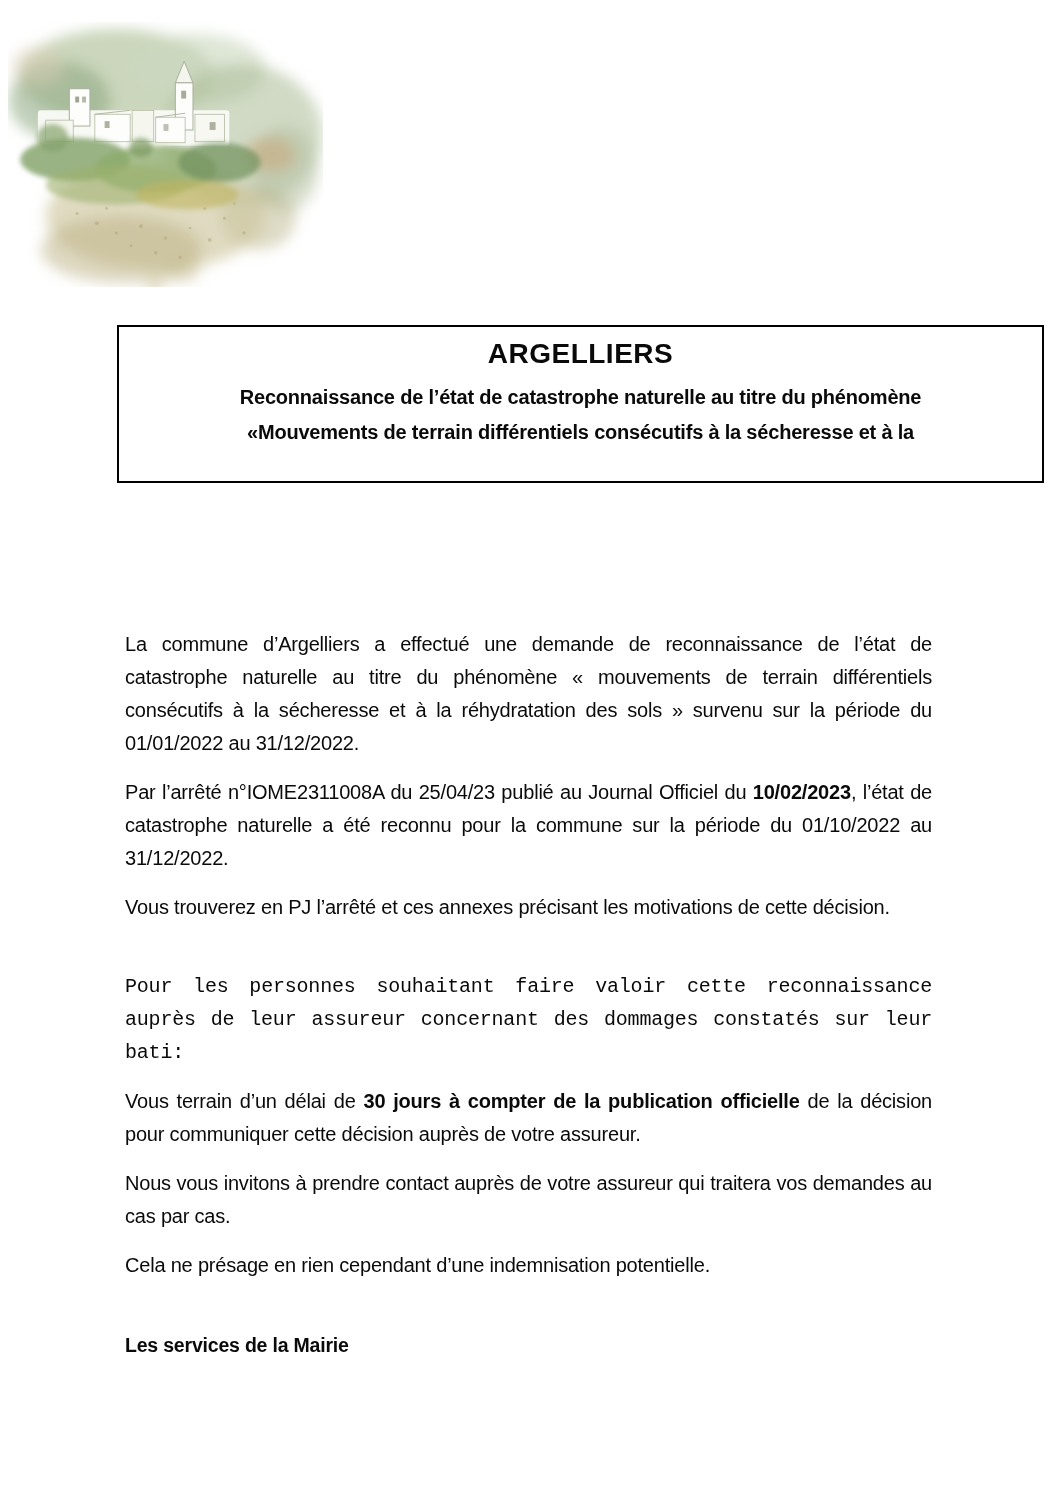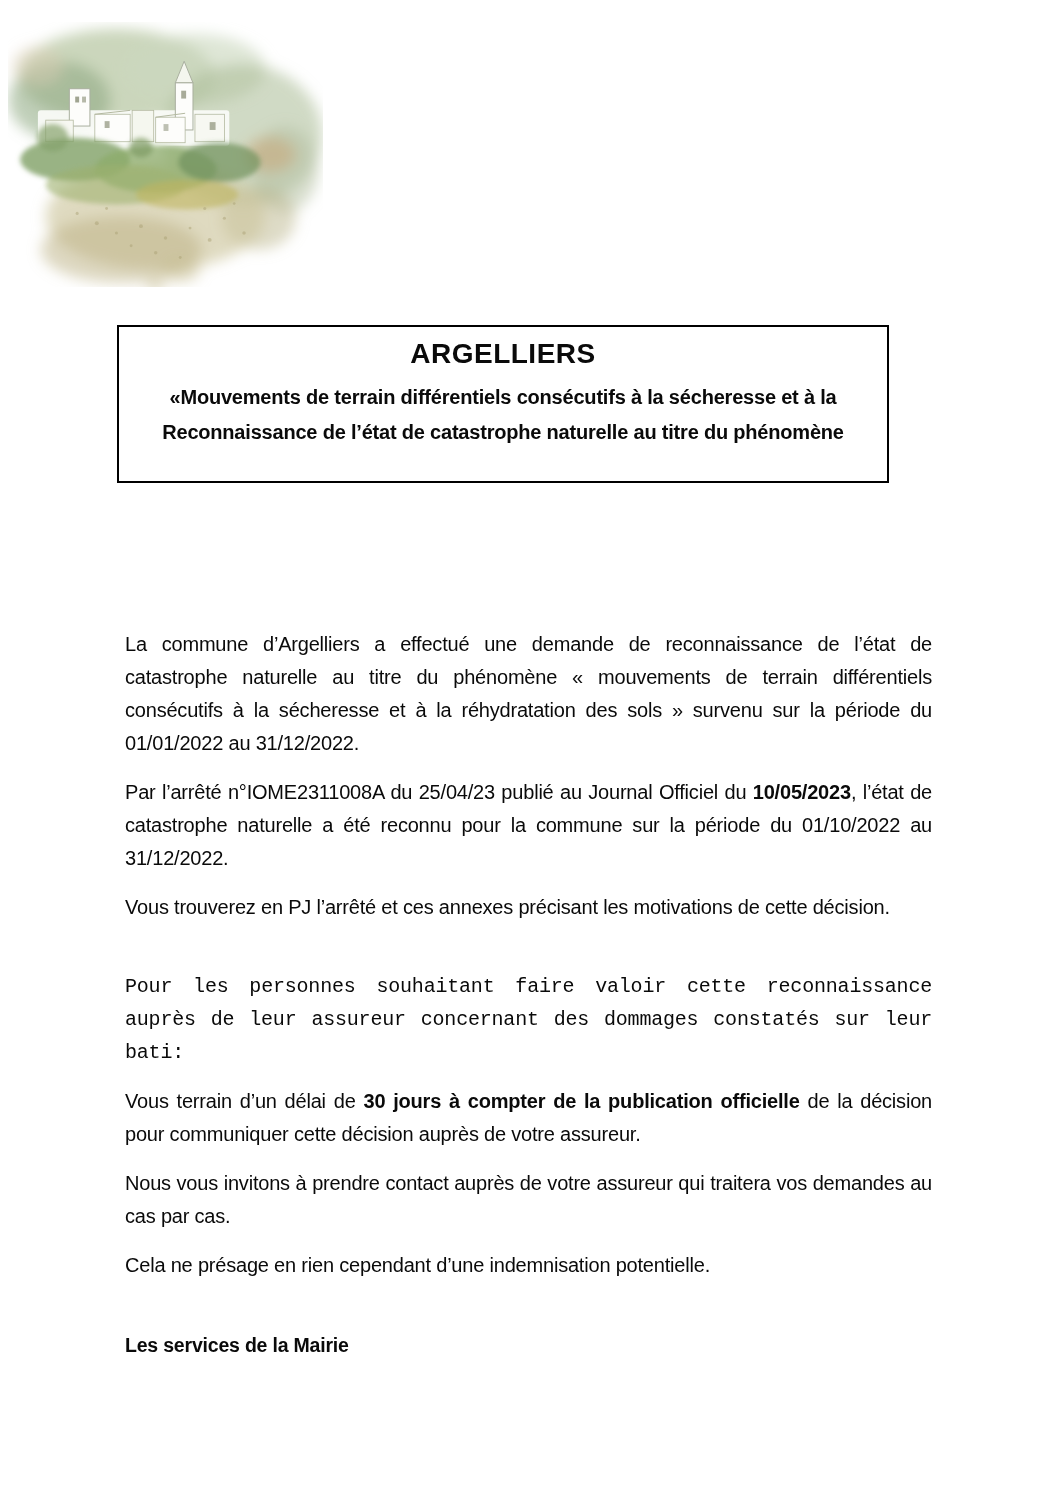--- a/index.html
+++ b/index.html
@@ -20,21 +20,21 @@
     position: absolute;
     left: 8px;
     top: 22px;
     width: 315px;
     height: 265px;
   }
   .header-box {
     position: absolute;
     left: 117px;
     top: 325px;
-    width: 772px;
+    width: 927px;
     height: 158px;
     border: 2px solid #000000;
     box-sizing: border-box;
     text-align: center;
   }
   .box-title {
     font-size: 28px;
     font-weight: bold;
     line-height: 34px;
     margin-top: 10px;
@@ -160,28 +160,28 @@
         <circle cx="200" cy="190" r="1.6"></circle>
           <circle cx="70" cy="195" r="1.6"></circle>
           <circle cx="230" cy="185" r="1.4"></circle>
       </g>
     </svg>
   </div>
 
   <div class="header-box">
     <div class="box-title">ARGELLIERS</div>
     <div class="box-subtitle">
+      <div class="subtitle-line">Reconnaissance de l’état de catastrophe naturelle au titre du phénomène</div>
       <div class="subtitle-line">«Mouvements de terrain différentiels consécutifs à la sécheresse et à la</div>
-      <div class="subtitle-line">Reconnaissance de l’état de catastrophe naturelle au titre du phénomène</div>
     </div>
   </div>
 
   <div class="content" id="letter-body">
       <p><span>La commune d’Argelliers a effectué une demande de reconnaissance de l’état de catastrophe naturelle au titre du phénomène « mouvements de terrain différentiels consécutifs à la sécheresse et à la réhydratation des sols » survenu sur la période du 01/01/2022 au 31/12/2022.</span></p>
-      <p><span>Par l’arrêté n°IOME2311008A du 25/04/23 publié au Journal Officiel du </span><span class="bold">10/05/2023</span><span>, l’état de catastrophe naturelle a été reconnu pour la commune sur la période du 01/10/2022 au 31/12/2022.</span></p>
+      <p><span>Par l’arrêté n°IOME2311008A du 25/04/23 publié au Journal Officiel du </span><span class="bold">10/02/2023</span><span>, l’état de catastrophe naturelle a été reconnu pour la commune sur la période du 01/10/2022 au 31/12/2022.</span></p>
       <p><span>Vous trouverez en PJ l’arrêté et ces annexes précisant les motivations de cette décision.</span></p>
       <p class="spacer-before"><span>Pour les personnes souhaitant faire valoir cette reconnaissance auprès de leur assureur concernant des dommages constatés sur leur bati:</span></p>
       <p><span>Vous terrain d’un délai de </span><span class="bold">30 jours à compter de la publication officielle</span><span> de la décision pour communiquer cette décision auprès de votre assureur.</span></p>
       <p><span>Nous vous invitons à prendre contact auprès de votre assureur qui traitera vos demandes au cas par cas.</span></p>
       <p><span>Cela ne présage en rien cependant d’une indemnisation potentielle.</span></p>
     </div>
 
   <div class="footer">Les services de la Mairie</div>
 
 </div>

